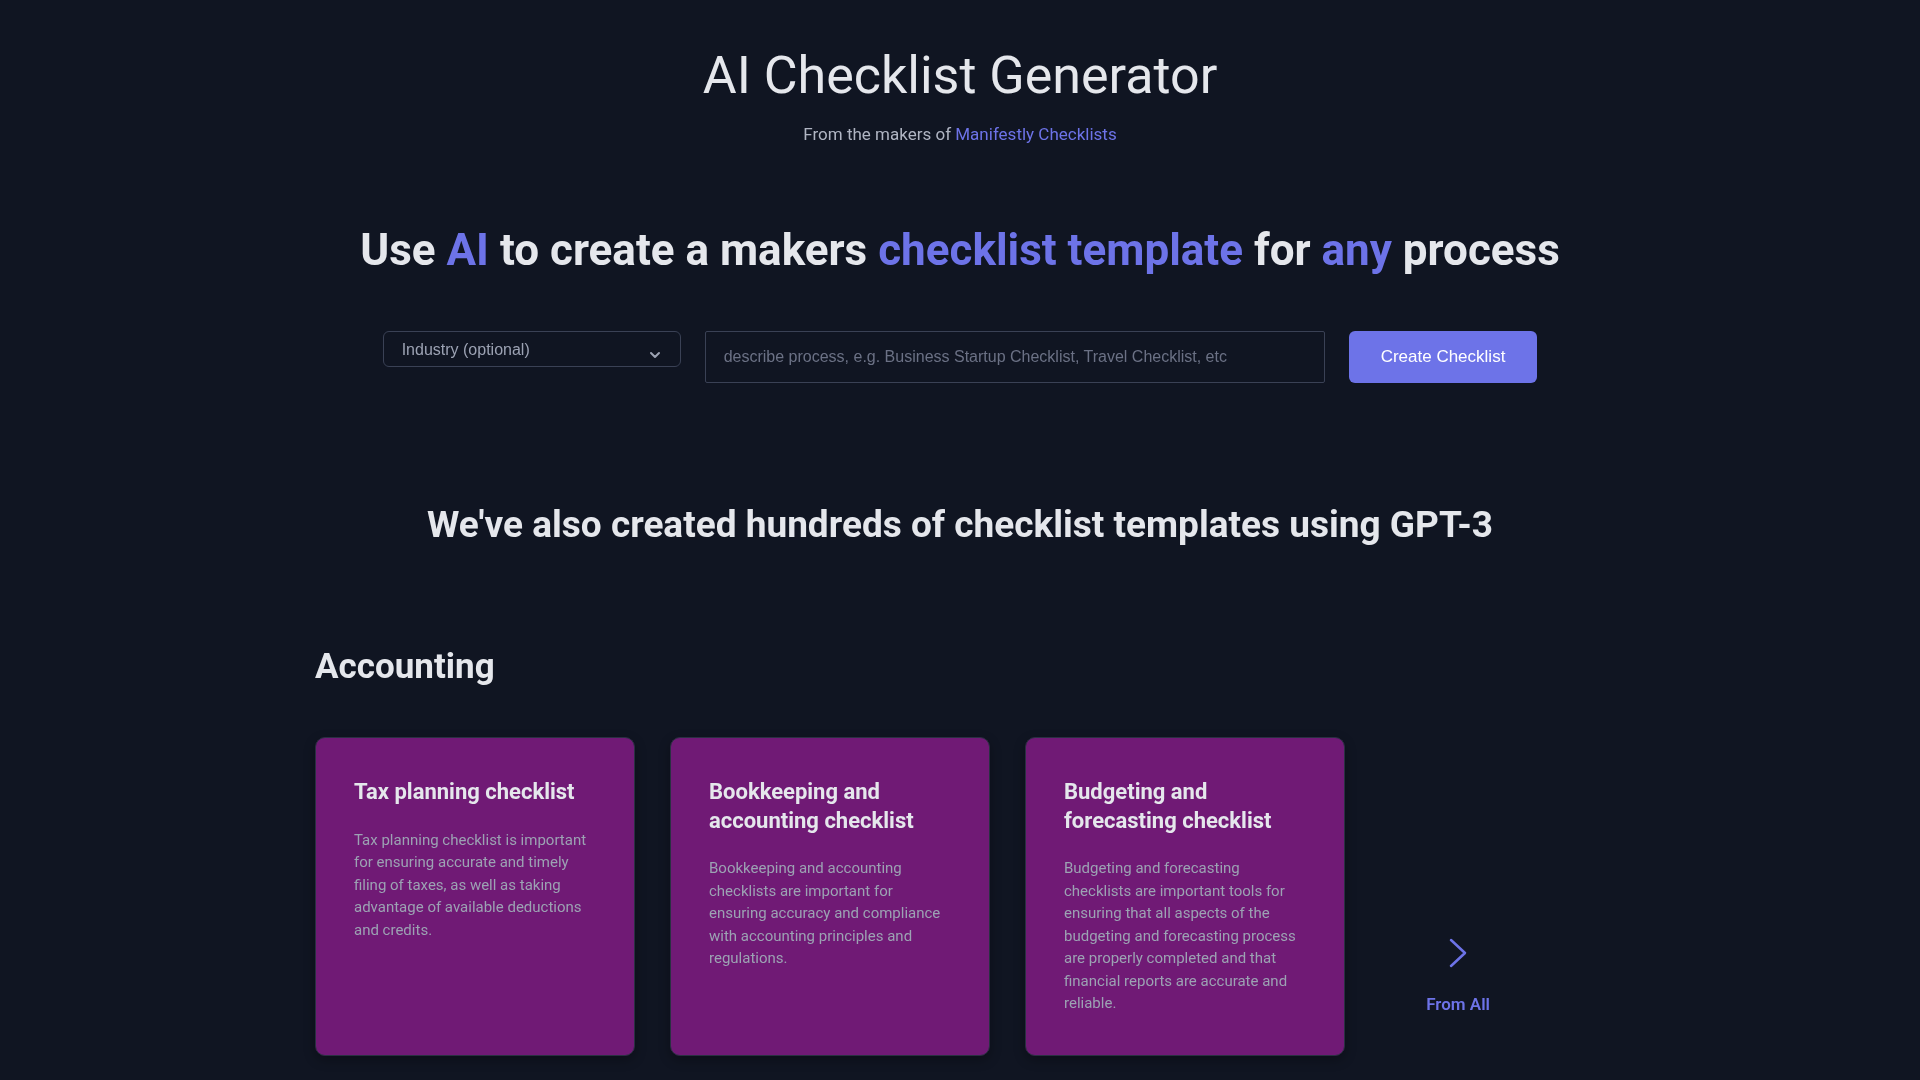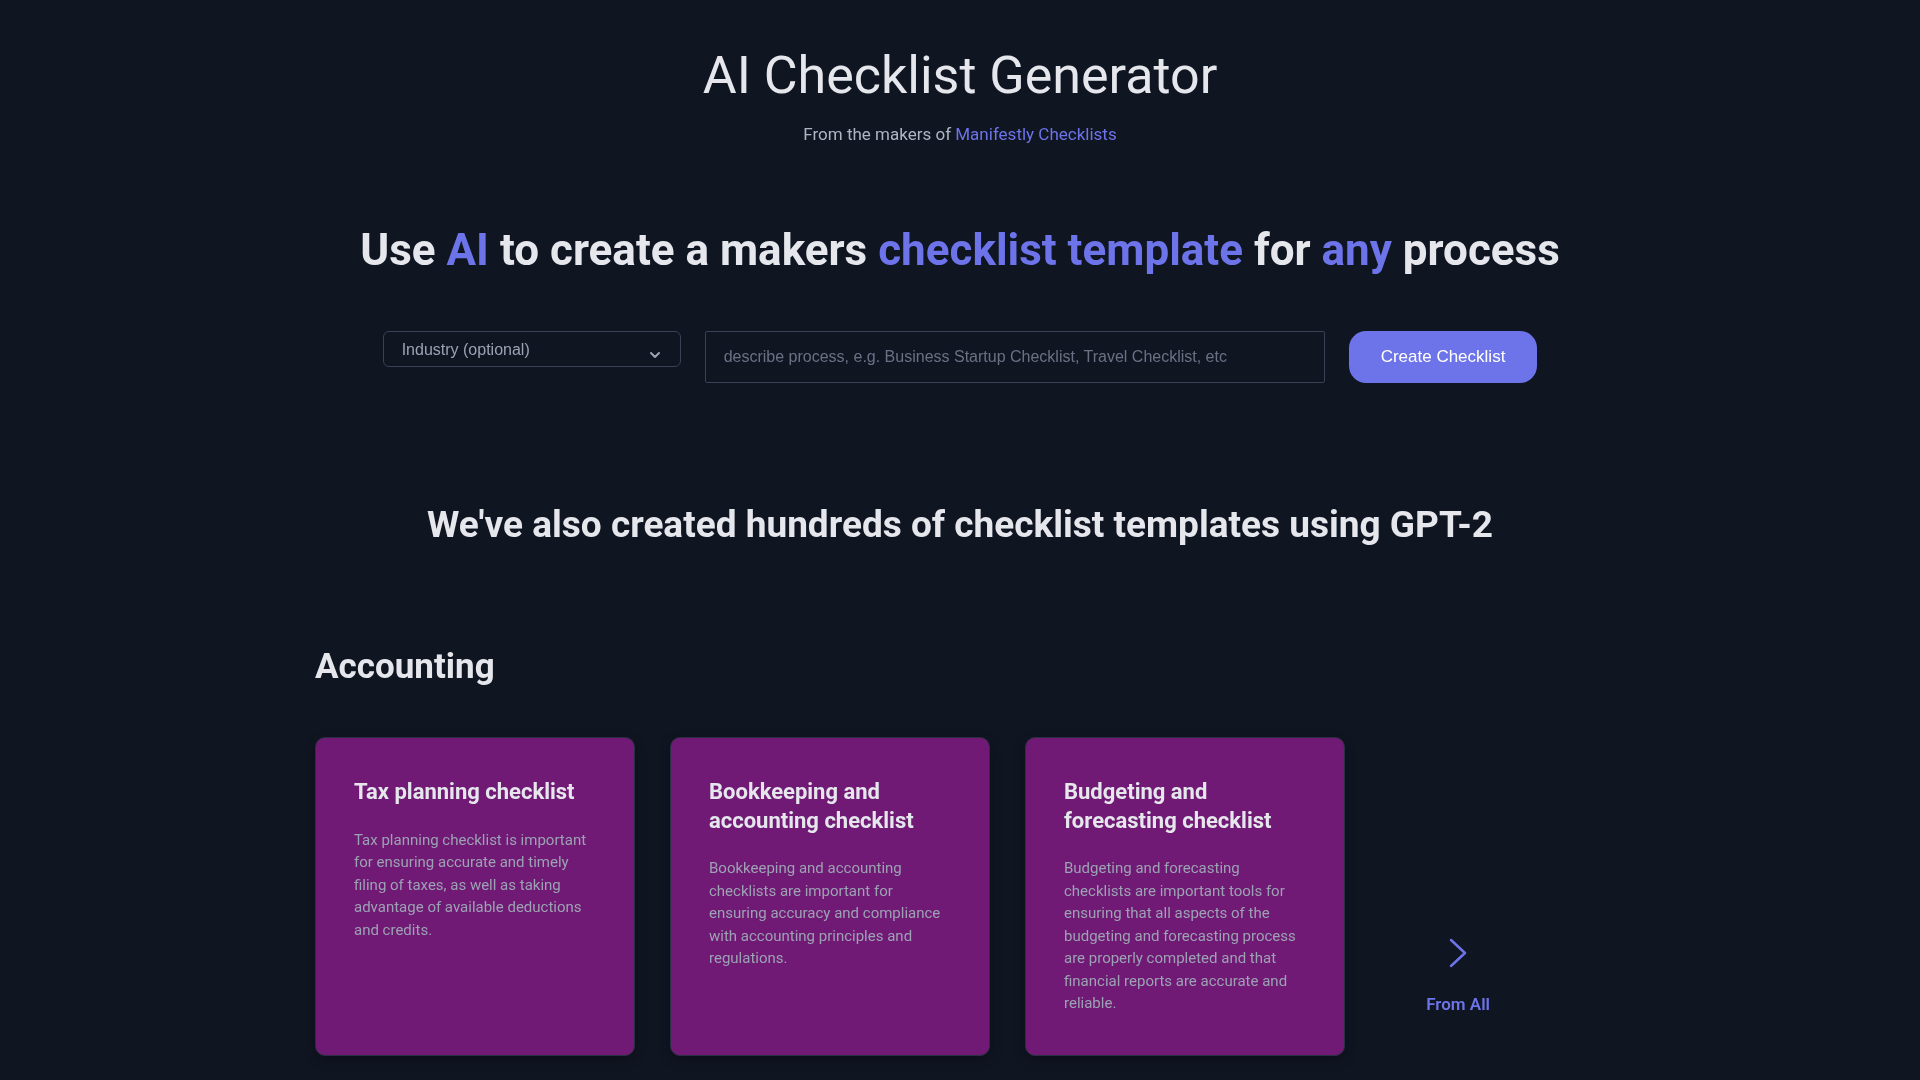--- a/index.html
+++ b/index.html
@@ -102,21 +102,21 @@
 
     .text-input::placeholder {
       color: #6b7185;
     }
 
     .create-btn {
       height: 52px;
       padding: 0 32px;
       background-color: #6d73e8;
       border: none;
-      border-radius: 17px;
+      border-radius: 6px;
       color: #ffffff;
       font-size: 17px;
       font-weight: 500;
       cursor: pointer;
     }
 
     .templates-heading {
       text-align: center;
       font-size: 37px;
       font-weight: 700;
@@ -207,21 +207,21 @@
       <span class="chevron-icon">
         <svg width="16" height="16" viewBox="0 0 16 16" fill="none">
           <path d="M4 6L8 10L12 6" stroke="#9ca2b3" stroke-width="2" stroke-linecap="round" stroke-linejoin="round"></path>
         </svg>
       </span>
     </div>
     <input type="text" class="text-input" placeholder="describe process, e.g. Business Startup Checklist, Travel Checklist, etc" style="">
     <button class="create-btn">Create Checklist</button>
   </div>
 
-  <h3 class="templates-heading">We've also created hundreds of checklist templates using GPT-2</h3>
+  <h3 class="templates-heading">We've also created hundreds of checklist templates using GPT-3</h3>
 
   <div class="templates-section">
     <h4 class="category-title">Accounting</h4>
 
     <div class="cards-row">
       <div class="card">
         <div class="card-title">Tax planning checklist</div>
         <div class="card-desc">Tax planning checklist is important for ensuring accurate and timely filing of taxes, as well as taking advantage of available deductions and credits.</div>
       </div>
       <div class="card">

